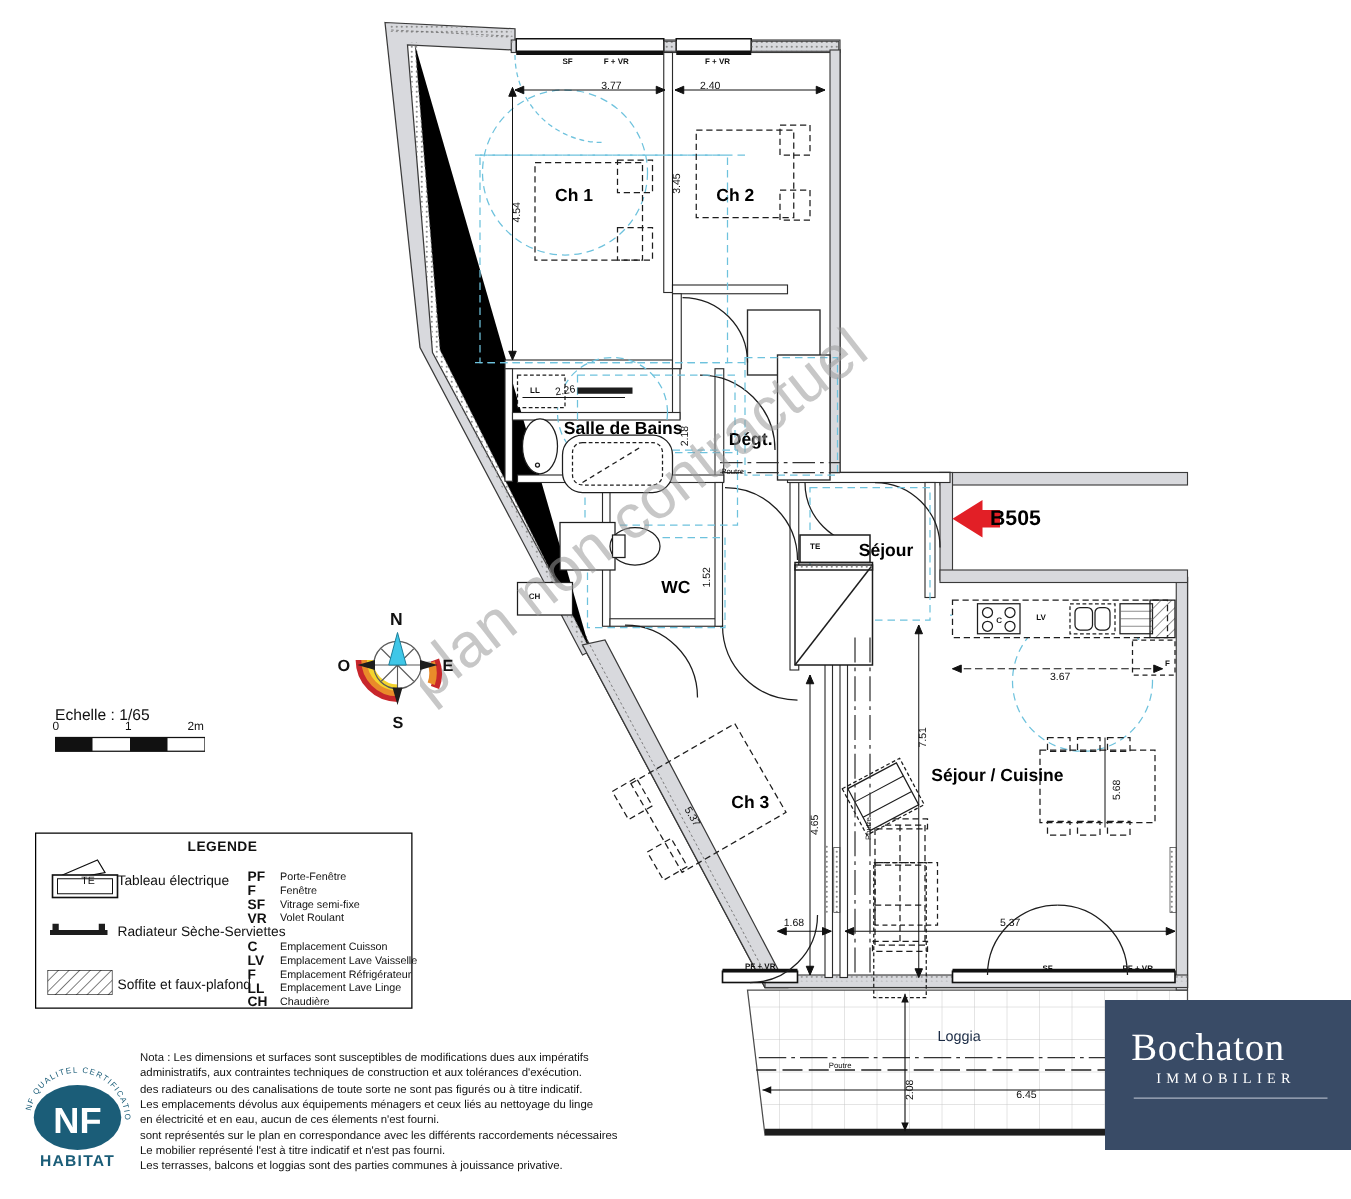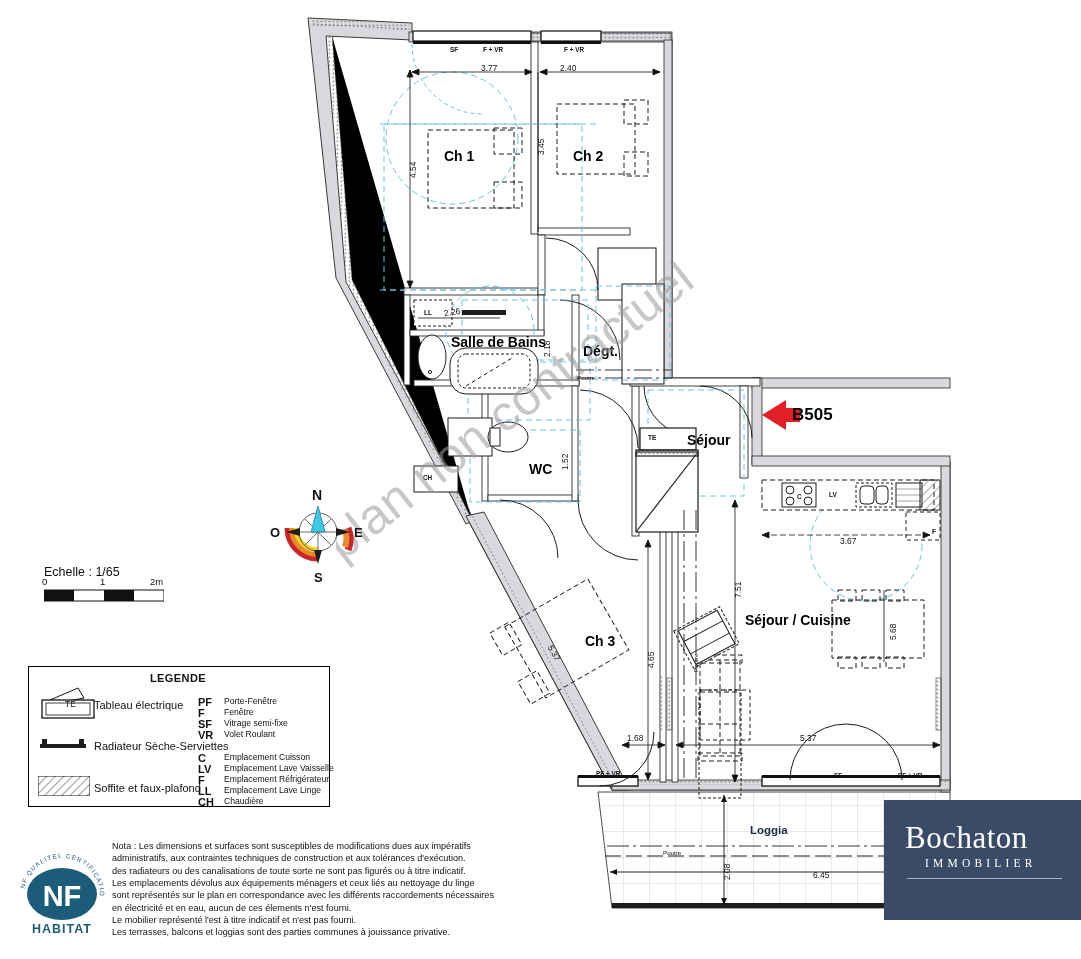--- a/index.html
+++ b/index.html
@@ -42,21 +42,21 @@
 
   
   #watermark{left:336px;top:262px;width:430px;height:430px;pointer-events:none;}
 
   
   .room{position:absolute;font-size:14px;font-weight:bold;color:#000;white-space:nowrap;}
   .dim{position:absolute;font-size:8.4px;color:#111;white-space:nowrap;}
   .tiny{position:absolute;font-size:6.2px;color:#111;white-space:nowrap;}
   .tiny-b{position:absolute;font-size:6.4px;color:#111;font-weight:bold;white-space:nowrap;}
   .rot90{transform:rotate(-90deg);transform-origin:0 0;}
-  .loggia-lbl{position:absolute;font-size:11.5px;font-weight:bold;color:#1b2b45;}
+  .loggia-lbl{position:absolute;font-size:11.5px;font-weight:normal;color:#1b2b45;}
 </style>
 </head>
 <body>
 
 <div id="stage">
 
   <svg class="abs" style="left:0;top:0" width="1081" height="959">
     <defs>
       <pattern id="hatch" width="6" height="6" patternTransform="rotate(45)" patternUnits="userSpaceOnUse">
         <line x1="0" y1="0" x2="0" y2="6" stroke="#555" stroke-width="1"></line>
@@ -441,22 +441,22 @@
   <div class="leg-code" style="left:198px;top:785px">LL</div>
   <div class="leg-desc" style="left:224px;top:785px">Emplacement Lave Linge</div>
   <div class="leg-code" style="left:198px;top:796px">CH</div>
   <div class="leg-desc" style="left:224px;top:796px">Chaudière</div>
 
   <div id="nota" class="abs">
     <div>Nota : Les dimensions et surfaces sont susceptibles de modifications dues aux impératifs</div>
     <div>administratifs, aux contraintes techniques de construction et aux tolérances d'exécution.</div>
     <div>des radiateurs ou des canalisations de toute sorte ne sont pas figurés ou à titre indicatif.</div>
     <div>Les emplacements dévolus aux équipements ménagers et ceux liés au nettoyage du linge</div>
+    <div>en électricité et en eau, aucun de ces élements n'est fourni.</div>
     <div>sont représentés sur le plan en correspondance avec les différents raccordements nécessaires</div>
-    <div>en électricité et en eau, aucun de ces élements n'est fourni.</div>
     <div>Le mobilier représenté l'est à titre indicatif et n'est pas fourni.</div>
     <div>Les terrasses, balcons et loggias sont des parties communes à jouissance privative.</div>
   </div>
 
   <svg id="nf-logo" class="abs" width="96" height="100">
     <defs>
       <path id="ringpath" d="M10 48 A38 38 0 0 1 86 48" fill="none"></path>
     </defs>
     <ellipse cx="48" cy="46" rx="35" ry="26" fill="#1b5d78"></ellipse>
     <text font-size="6.4" fill="#1b5d78" font-family="Liberation Sans, sans-serif" letter-spacing="1.1">

